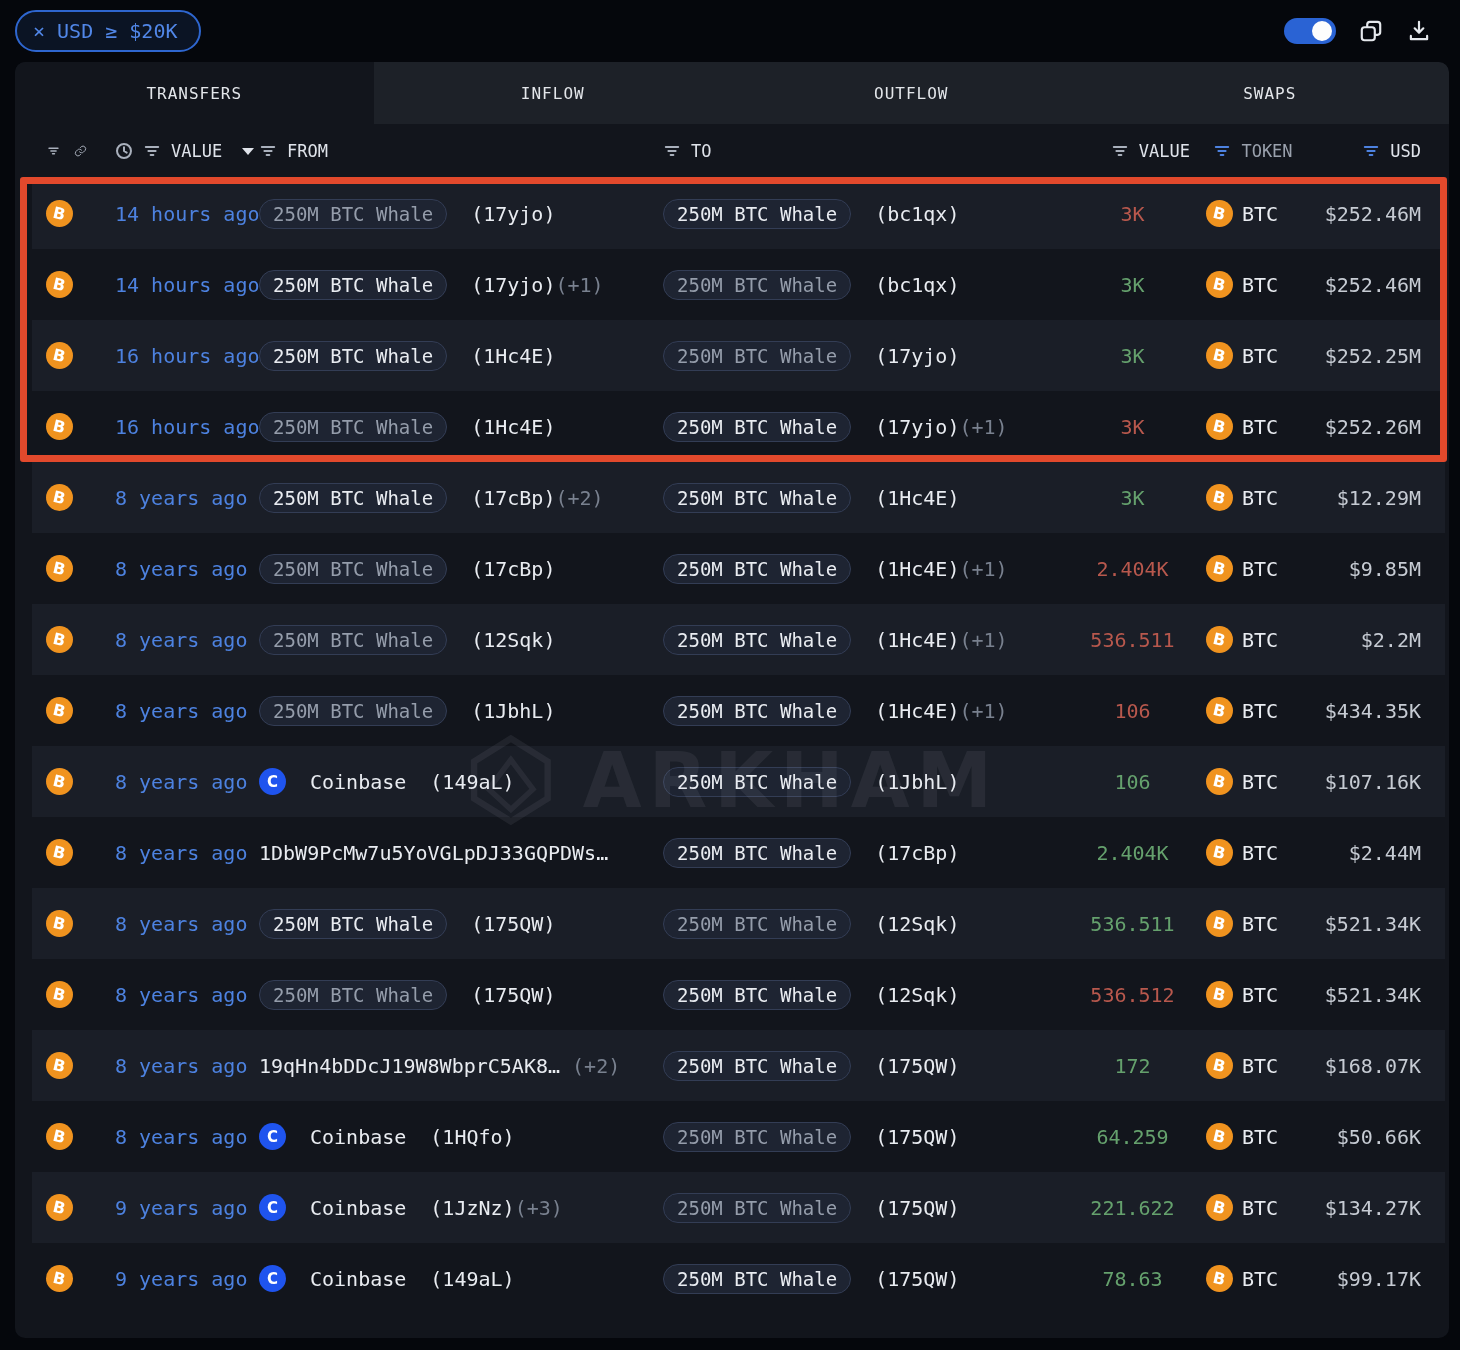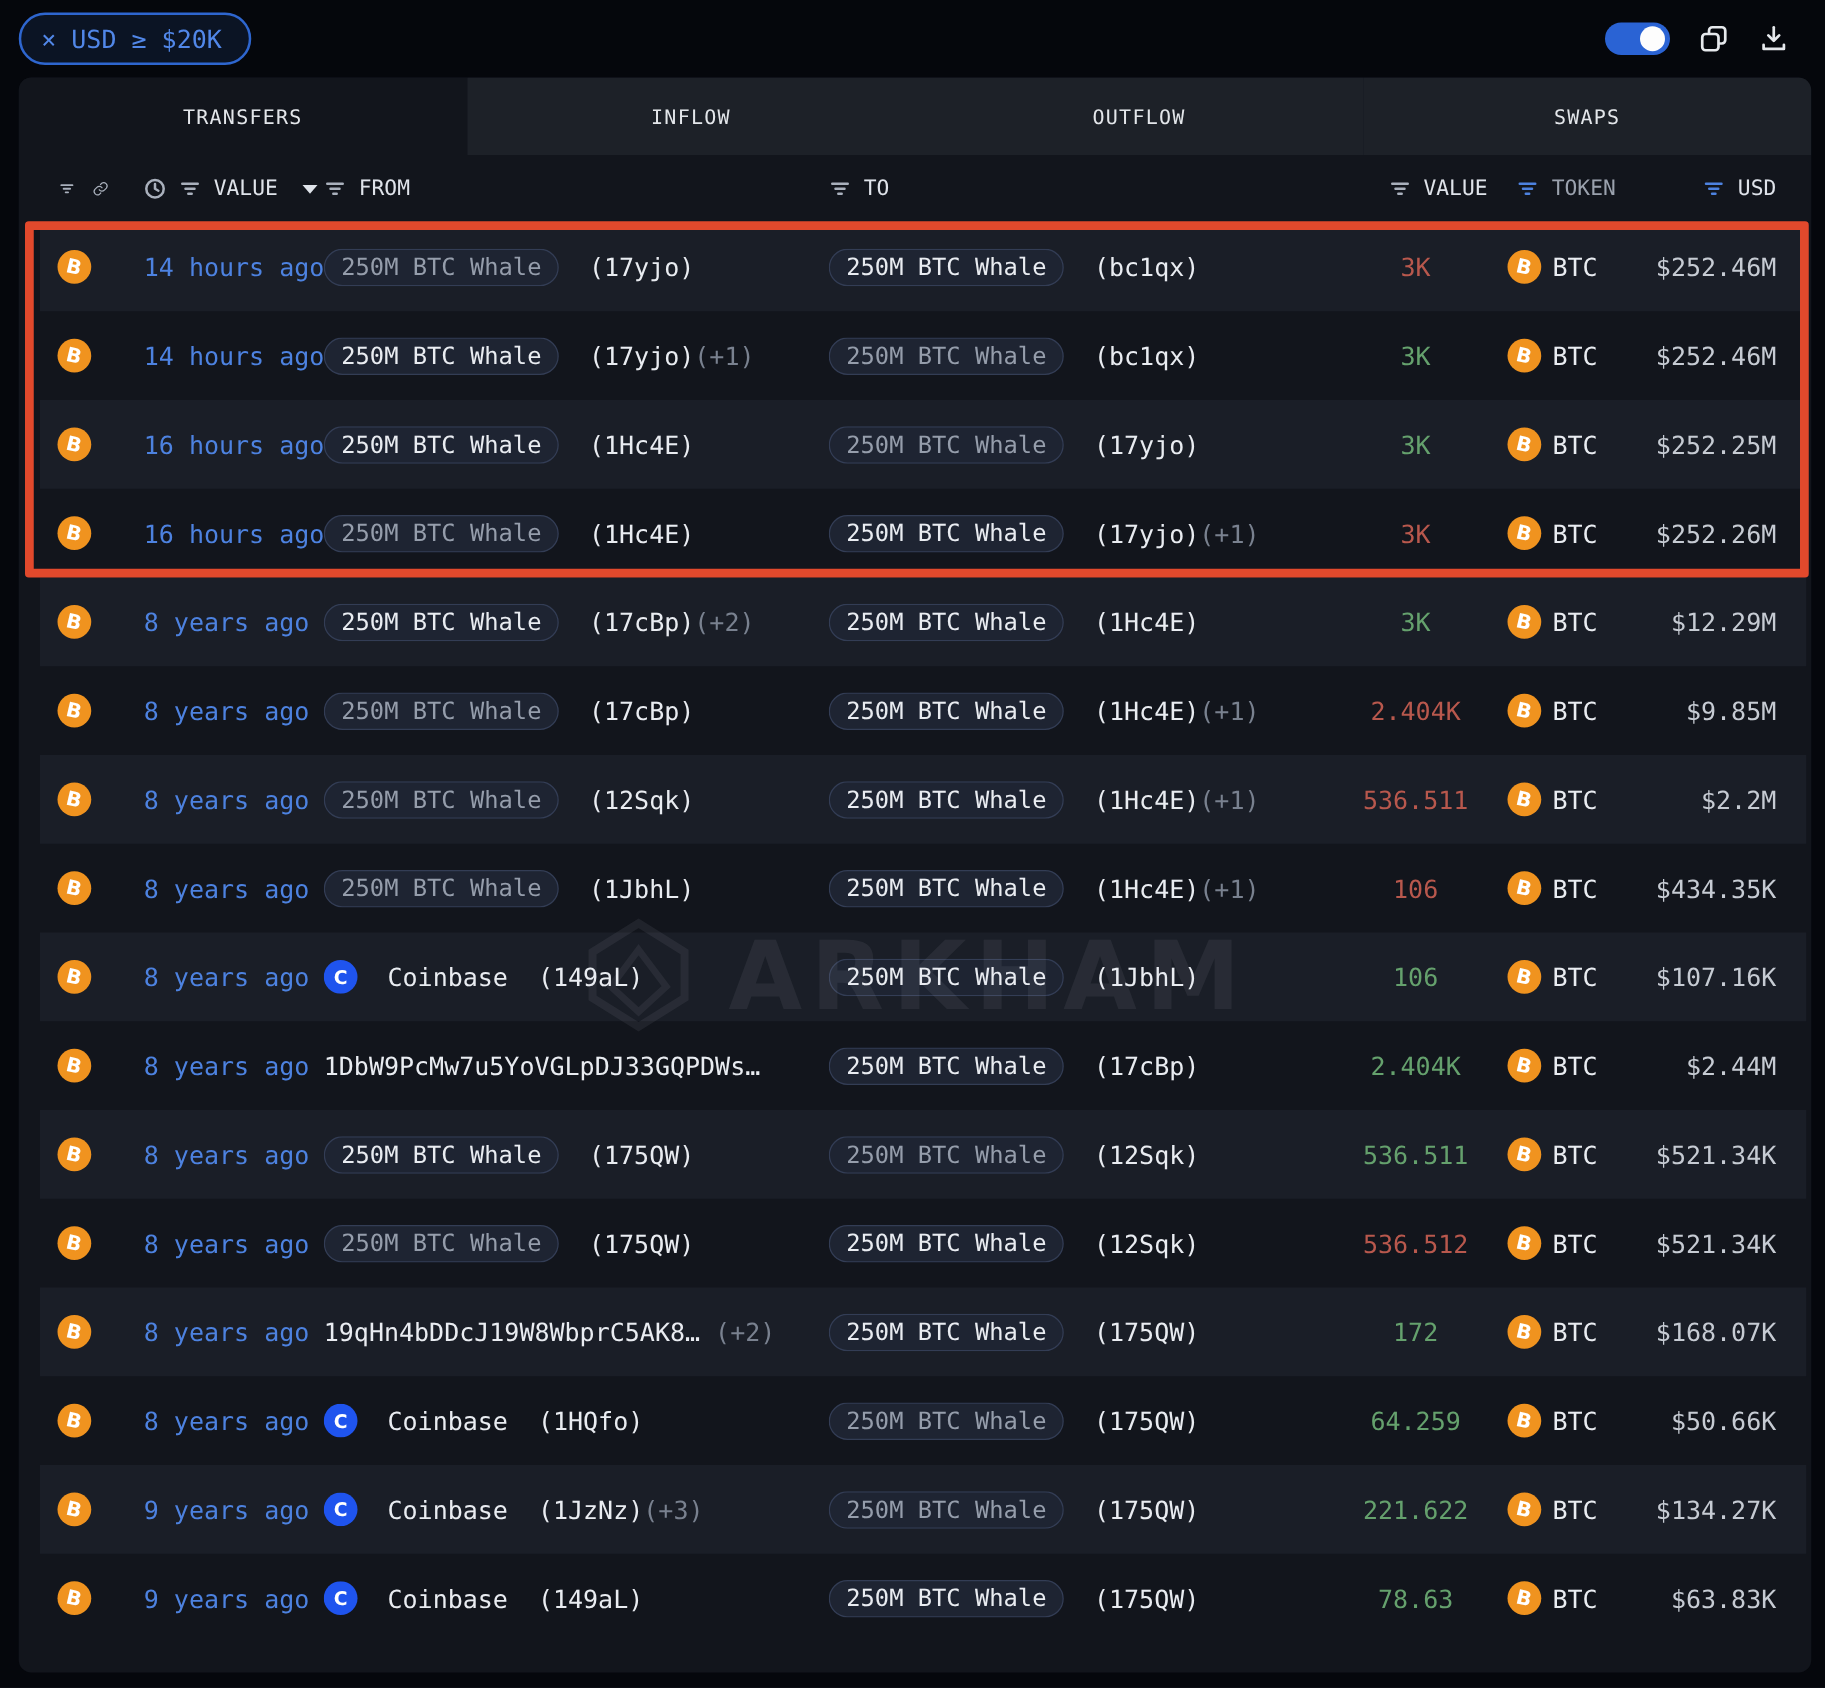--- a/index.html
+++ b/index.html
@@ -560,21 +560,21 @@
           <span class="pill bold">250M BTC Whale</span>
           <span><span class="addr">(175QW)</span></span>
         </div>
     <div class="cell-value in">78.63</div>
     <div class="cell-token">
       <div class="coin btc">
             <span>B</span>
           </div>
       <span class="addr">BTC</span>
     </div>
-    <div class="cell-usd">$63.83K</div>
+    <div class="cell-usd">$99.17K</div>
   </div>
 </div>
 
   <div class="watermark">
     <svg class="wm-logo" viewBox="0 0 100 100">
       <path d="M50 5 L90 30 L90 70 L50 95 L10 70 L10 30 Z" stroke-width="7"></path>
       <path d="M50 28 L74 60 L50 82 L26 60 Z" stroke-width="6"></path>
     </svg>
     <span class="wm-text">ARKHAM</span>
   </div>

